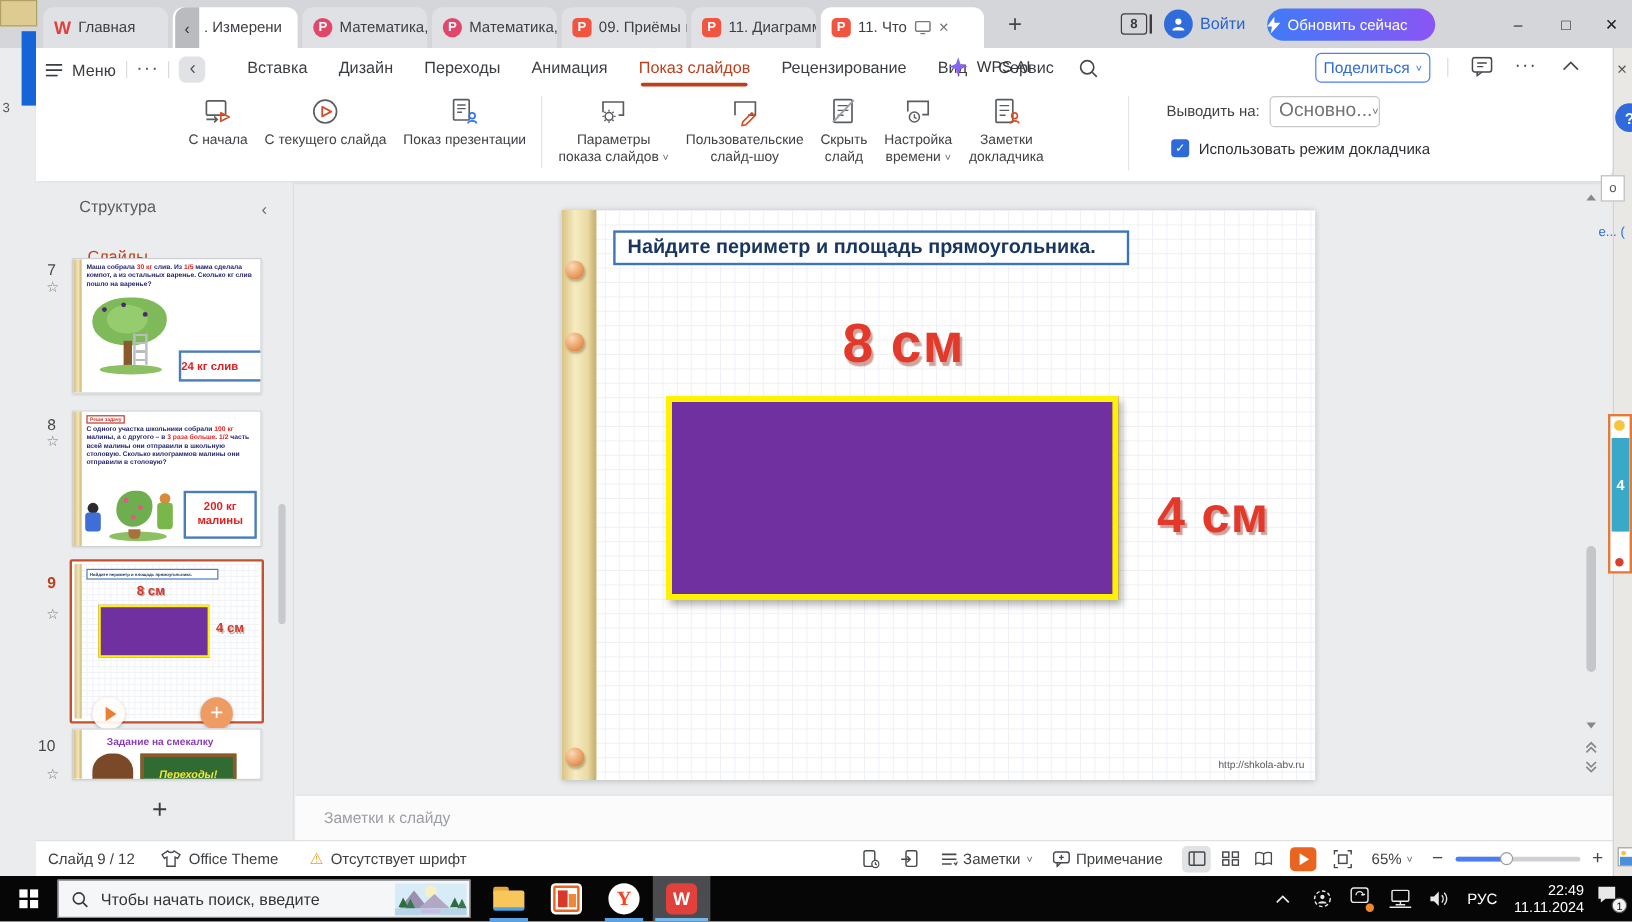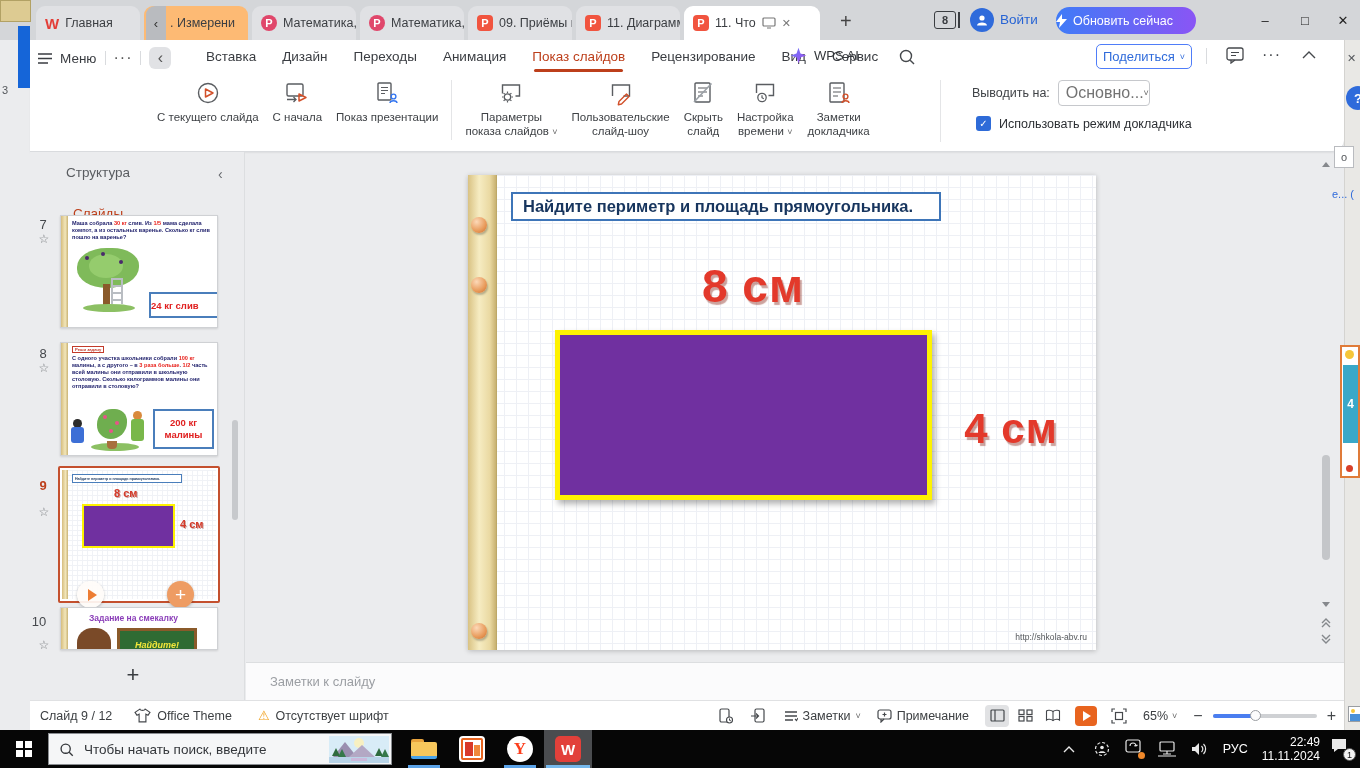--- a/index.html
+++ b/index.html
@@ -51,21 +51,21 @@
 </head>
 <body>
 
 <div class="app">
 
   <div class="titlebar">
     <div class="tab" style="left:36px;width:104px;">
       <span style="color:#e33e38;font-weight:800;font-size:15px;">W</span>
       <span>Главная</span>
     </div>
-    <div class="tab" style="left:144px;width:104px;background:#fdba74;padding-left:26px;">
+    <div class="tab" style="left:144px;width:104px;background:#ffffff;padding-left:26px;">
       <span>. Измерени</span>
     </div>
     <div class="abs" style="left:146px;top:6px;width:20px;height:34px;background:#b9bbbf;border-radius:9px 0 0 0;display:flex;align-items:center;justify-content:center;color:#333;font-size:13px;z-index:2;">‹</div>
     <div class="tab" style="left:252px;width:104px;">
       <span class="ficon" style="background:#e0476b;border-radius:50%;">P</span>
       <span>Математика, 4</span>
     </div>
     <div class="tab" style="left:360px;width:104px;">
       <span class="ficon" style="background:#e0476b;border-radius:50%;">P</span>
       <span>Математика, 4</span>
@@ -169,32 +169,32 @@
         <path d="M5 5.5h8 M5 8.5h5" stroke="#45484c" stroke-width="1.2"></path>
     </svg>
     <div class="abs" style="left:1232px;top:6px;color:#45484c;letter-spacing:1px;">···</div>
     <svg class="abs" style="left:1272px;top:11px;" width="14" height="8" viewBox="0 0 14 8">
         <path d="M1 7 L7 1 L13 7" fill="none" stroke="#45484c" stroke-width="1.4"></path>
       </svg>
 
     <div class="row" style="position:absolute;left:120px;top:30px;align-items:flex-start;">
       <div class="rbtn">
         <svg width="26" height="26" viewBox="0 0 26 26">
-          <circle cx="13" cy="13" r="9.5" fill="none" stroke="#5a5d61" stroke-width="1.4"></circle>
-          <path d="M10.5 9 L18 13 L10.5 17 Z" fill="none" stroke="#d2502a" stroke-width="1.5" stroke-linejoin="round"></path>
-        </svg>
-        <span class="lbl">С текущего слайда</span>
-      </div>
-      <div class="rbtn">
-        <svg width="26" height="26" viewBox="0 0 26 26">
           <rect x="3" y="4" width="16" height="12" rx="1.5" fill="none" stroke="#5a5d61" stroke-width="1.4"></rect>
           <path d="M3 19.5 h9 M9.5 17 l2.5 2.5 -2.5 2.5" fill="none" stroke="#5a5d61" stroke-width="1.3"></path>
           <path d="M15 14 L22 17.5 L15 21 Z" fill="none" stroke="#d2502a" stroke-width="1.5" stroke-linejoin="round"></path>
         </svg>
         <span class="lbl">С начала</span>
+      </div>
+      <div class="rbtn">
+        <svg width="26" height="26" viewBox="0 0 26 26">
+          <circle cx="13" cy="13" r="9.5" fill="none" stroke="#5a5d61" stroke-width="1.4"></circle>
+          <path d="M10.5 9 L18 13 L10.5 17 Z" fill="none" stroke="#d2502a" stroke-width="1.5" stroke-linejoin="round"></path>
+        </svg>
+        <span class="lbl">С текущего слайда</span>
       </div>
       <div class="rbtn">
         <svg width="26" height="26" viewBox="0 0 26 26">
           <rect x="4" y="3" width="13" height="17" rx="1" fill="none" stroke="#5a5d61" stroke-width="1.4"></rect>
           <path d="M7 7.5h7 M7 10.5h7 M7 13.5h4" stroke="#5a5d61" stroke-width="1.2"></path>
           <path d="M12 7.5 l3-3 M12 10.5 l0 0" stroke="#5a5d61" stroke-width="0"></path>
           <circle cx="19.5" cy="16.5" r="2.4" fill="none" stroke="#3476f0" stroke-width="1.4"></circle>
           <path d="M16 23 c0-3 7-3 7 0" fill="none" stroke="#3476f0" stroke-width="1.4"></path>
         </svg>
         <span class="lbl">Показ презентации</span>
@@ -333,21 +333,21 @@
   </div>
   <div class="abs" style="left:167px;top:581px;width:27px;height:27px;border-radius:50%;background:#ee9c63;box-shadow:0 1px 3px rgba(0,0,0,.25);display:flex;align-items:center;justify-content:center;color:#fff;font-size:19px;">+</div>
 
   <div class="slide-num" style="top:614px;left:30px;"><span>10</span></div>
   <div class="star" style="top:638px;">☆</div>
   <div class="thumb" style="top:607px;height:43px;">
     <div class="tstrip"></div>
     <div style="position:absolute;left:28px;top:5px;font-size:8.5px;font-weight:bold;color:#8a3db8;"><span>Задание на смекалку</span></div>
     <div style="position:absolute;left:16px;top:20px;width:34px;height:33px;background:#7a4a28;border-radius:45% 45% 20% 20%;"></div>
     <div style="position:absolute;left:56px;top:20px;width:80px;height:33px;background:#2f6b33;border:3px solid #8a5a2a;display:flex;align-items:center;justify-content:center;">
-      <span style="font-size:9px;font-weight:bold;font-style:italic;color:#f3e73a;">Найдите!</span>
+      <span style="font-size:9px;font-weight:bold;font-style:italic;color:#f3e73a;">Переходы!</span>
     </div>
   </div>
 
   <div class="abs" style="left:120px;top:662px;width:26px;height:26px;display:flex;align-items:center;justify-content:center;font-size:22px;color:#3a3d41;">+</div>
   <div class="abs" style="left:232px;top:420px;width:6px;height:100px;background:#c7c9cc;border-radius:3px;"></div>
 
   <div class="slide">
     <div class="binding">
       <div class="drop" style="left:3px;top:42px;"></div>
       <div class="drop" style="left:3px;top:102px;"></div>

